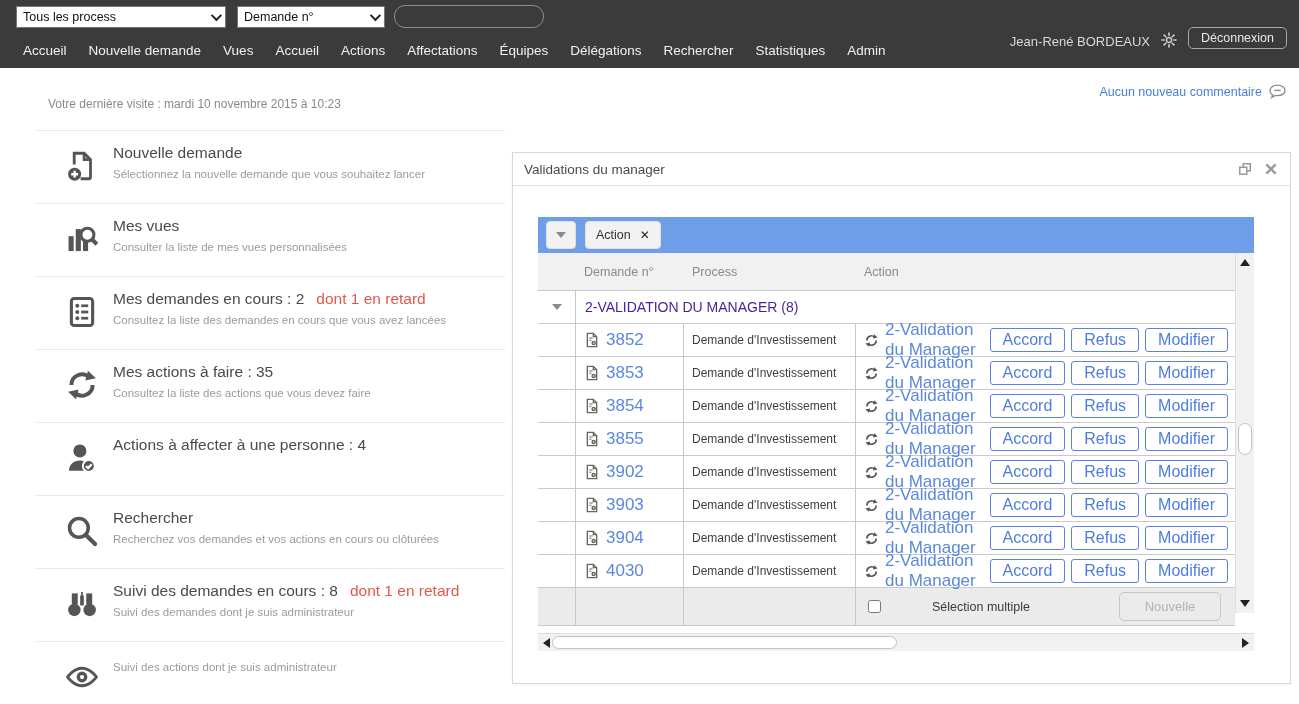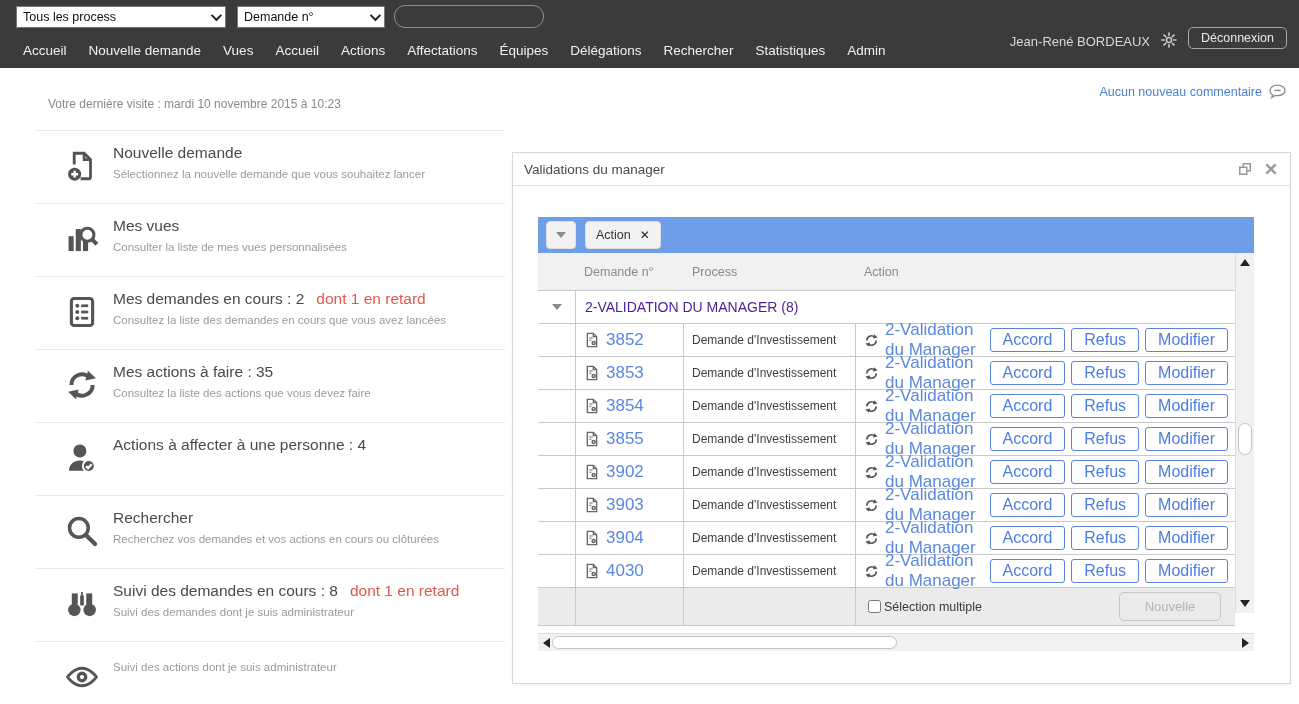--- a/index.html
+++ b/index.html
@@ -88,21 +88,21 @@
   .sync-icon { width:15px; height:15px; flex:none; display:inline-flex; }
   .sync-icon svg { width:15px; height:15px; }
   .link { font-size:17px; color:#5b87dd; cursor:pointer; text-decoration:none; }
   .act-link { width:160px; }
   .row-btns { display:flex; gap:6px; margin-left:auto; padding-right:7px; }
   .act-btn { height:24px; padding:0 12px; background:#fff; border:1px solid #5b83de; border-radius:3px;
              color:#4d7ce0; font-size:16px; cursor:pointer; font-family:inherit; }
 
   .tfoot { display:flex; height:38px; background:#ebebeb; border-bottom:1px solid #c9c9c9; align-items:center; }
   .tf-cell { align-self:stretch; border-right:1px solid #c9c9c9; flex:none; }
-  .tf-act { display:flex; align-items:center; width:379px; flex:none; padding-left:12px; }
+  .tf-act { display:flex; align-items:center; width:379px; flex:none; padding-left:12px;gap:48px; }
   .tf-act input { width:13px; height:13px; margin-right:3px; cursor:pointer; }
   .tf-label { font-size:12.5px; color:#3a3a3a; }
   .submit-btn { margin-left:auto; margin-right:14px; height:29px; width:102px; background:transparent;
                 border:1px solid #c6c6c6; border-radius:5px; color:#b3b3b3; font-size:13px; font-family:inherit; }
 
   
   .vscroll { position:absolute; left:722px; top:100px; width:19px; height:360px; background:#f1f1f1; border-left:1px solid #ddd; }
   .vs-up { position:absolute; top:6px; left:4px; width:0; height:0; border-left:5px solid transparent; border-right:5px solid transparent; border-bottom:7px solid #222; cursor:pointer; }
   .vs-down { position:absolute; bottom:6px; left:4px; width:0; height:0; border-left:5px solid transparent; border-right:5px solid transparent; border-top:7px solid #222; cursor:pointer; }
   .vs-thumb { position:absolute; top:170px; left:2px; width:14px; height:32px; background:#fff; border:1px solid #c2c2c2; border-radius:7px; cursor:grab; }

